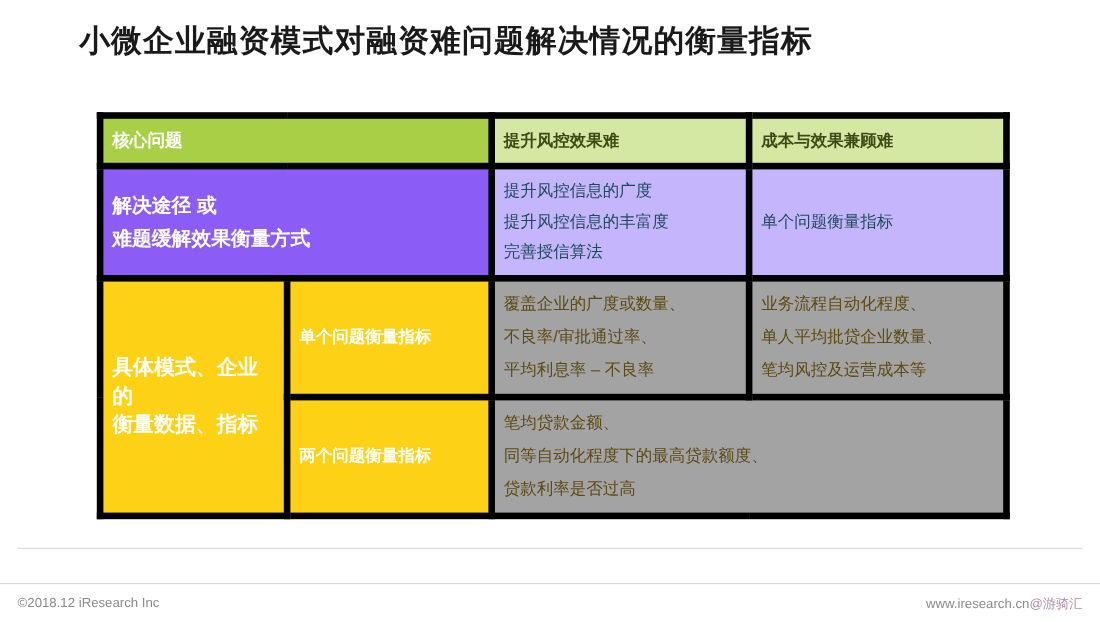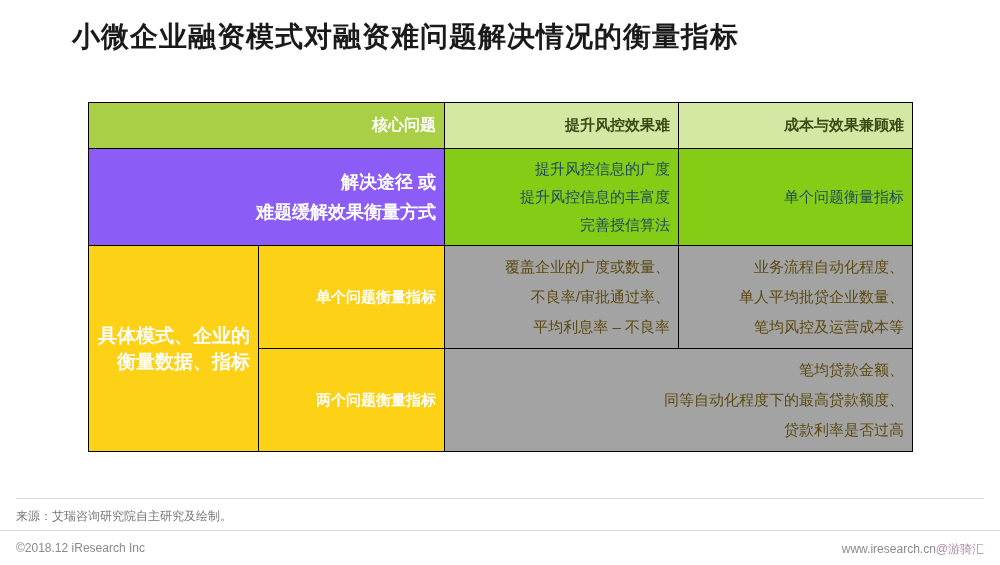--- a/index.html
+++ b/index.html
@@ -27,23 +27,23 @@
     position: absolute;
     left: 88px; top: 102px;
     width: 824px;
   }
   table.matrix {
     border-collapse: collapse;
     width: 824px;
     table-layout: fixed;
   }
   table.matrix td {
-    border: 1px solid #000000;
+    border: 6px solid #000000;
     vertical-align: middle;
-    text-align: right;
+    text-align: left;
     padding: 6px 8px;
   }
   
   .hdr-green {
     background: #a8cf45;
     color: #ffffff;
     font-weight: bold;
     font-size: 16px;
     height: 46px;
   }
@@ -57,21 +57,21 @@
   
   .cyan-label {
     background: #8b5cf6;
     color: #ffffff;
     font-weight: bold;
     font-size: 18px;
     line-height: 30px;
     height: 92px;
   }
   .cyan-cell {
-    background: #84cc16;
+    background: #c4b5fd;
     color: #1e4a5c;
     font-size: 15px;
     line-height: 28px;
   }
   
   .yellow-label {
     background: #fcd116;
     color: #ffffff;
     font-weight: bold;
     font-size: 19px;
@@ -170,19 +170,18 @@
           <td class="yellow-sub multi-line">两个问题衡量指标</td>
           <td class="cream-cell multi-line" colspan="2">笔均贷款金额、
 同等自动化程度下的最高贷款额度、
 贷款利率是否过高</td>
         </tr>
       </tbody>
     </table>
   </div>
 
   <div class="divider"></div>
-  <div class="source">来源：艾瑞咨询研究院自主研究及绘制。</div>
 
   <div class="footer-bar"></div>
   <div class="footer-left">©2018.12 iResearch Inc</div>
   <div class="footer-right"><span>www.iresearch.cn</span><span class="watermark">@游骑汇</span></div>
 
 </div>
 
 </body></html>

